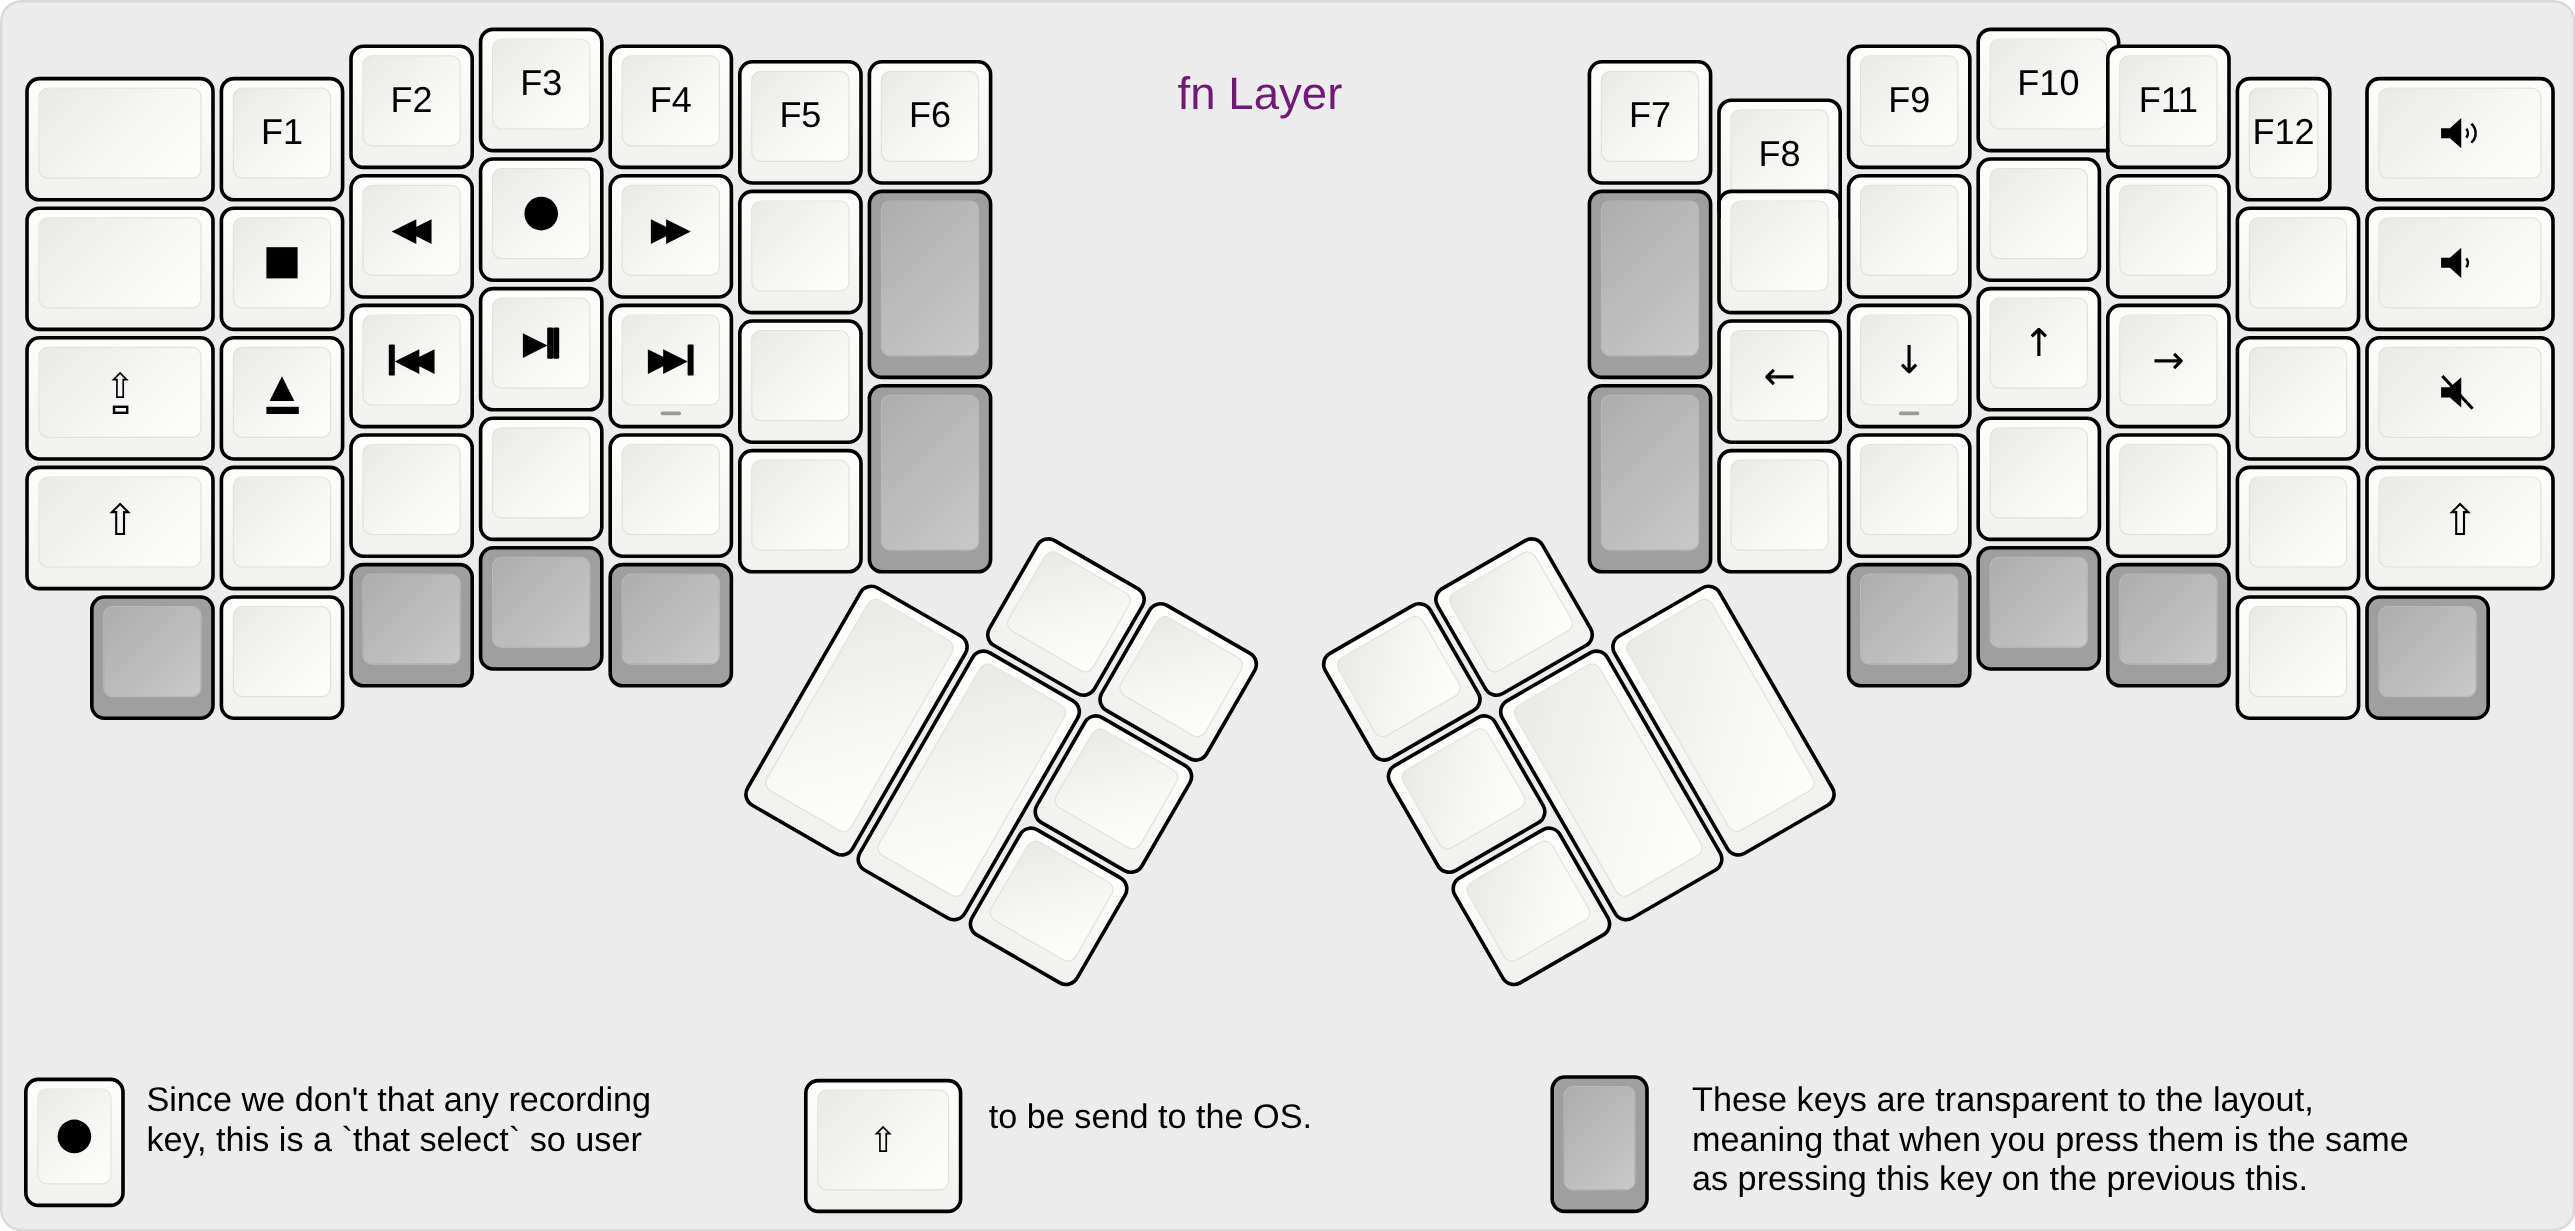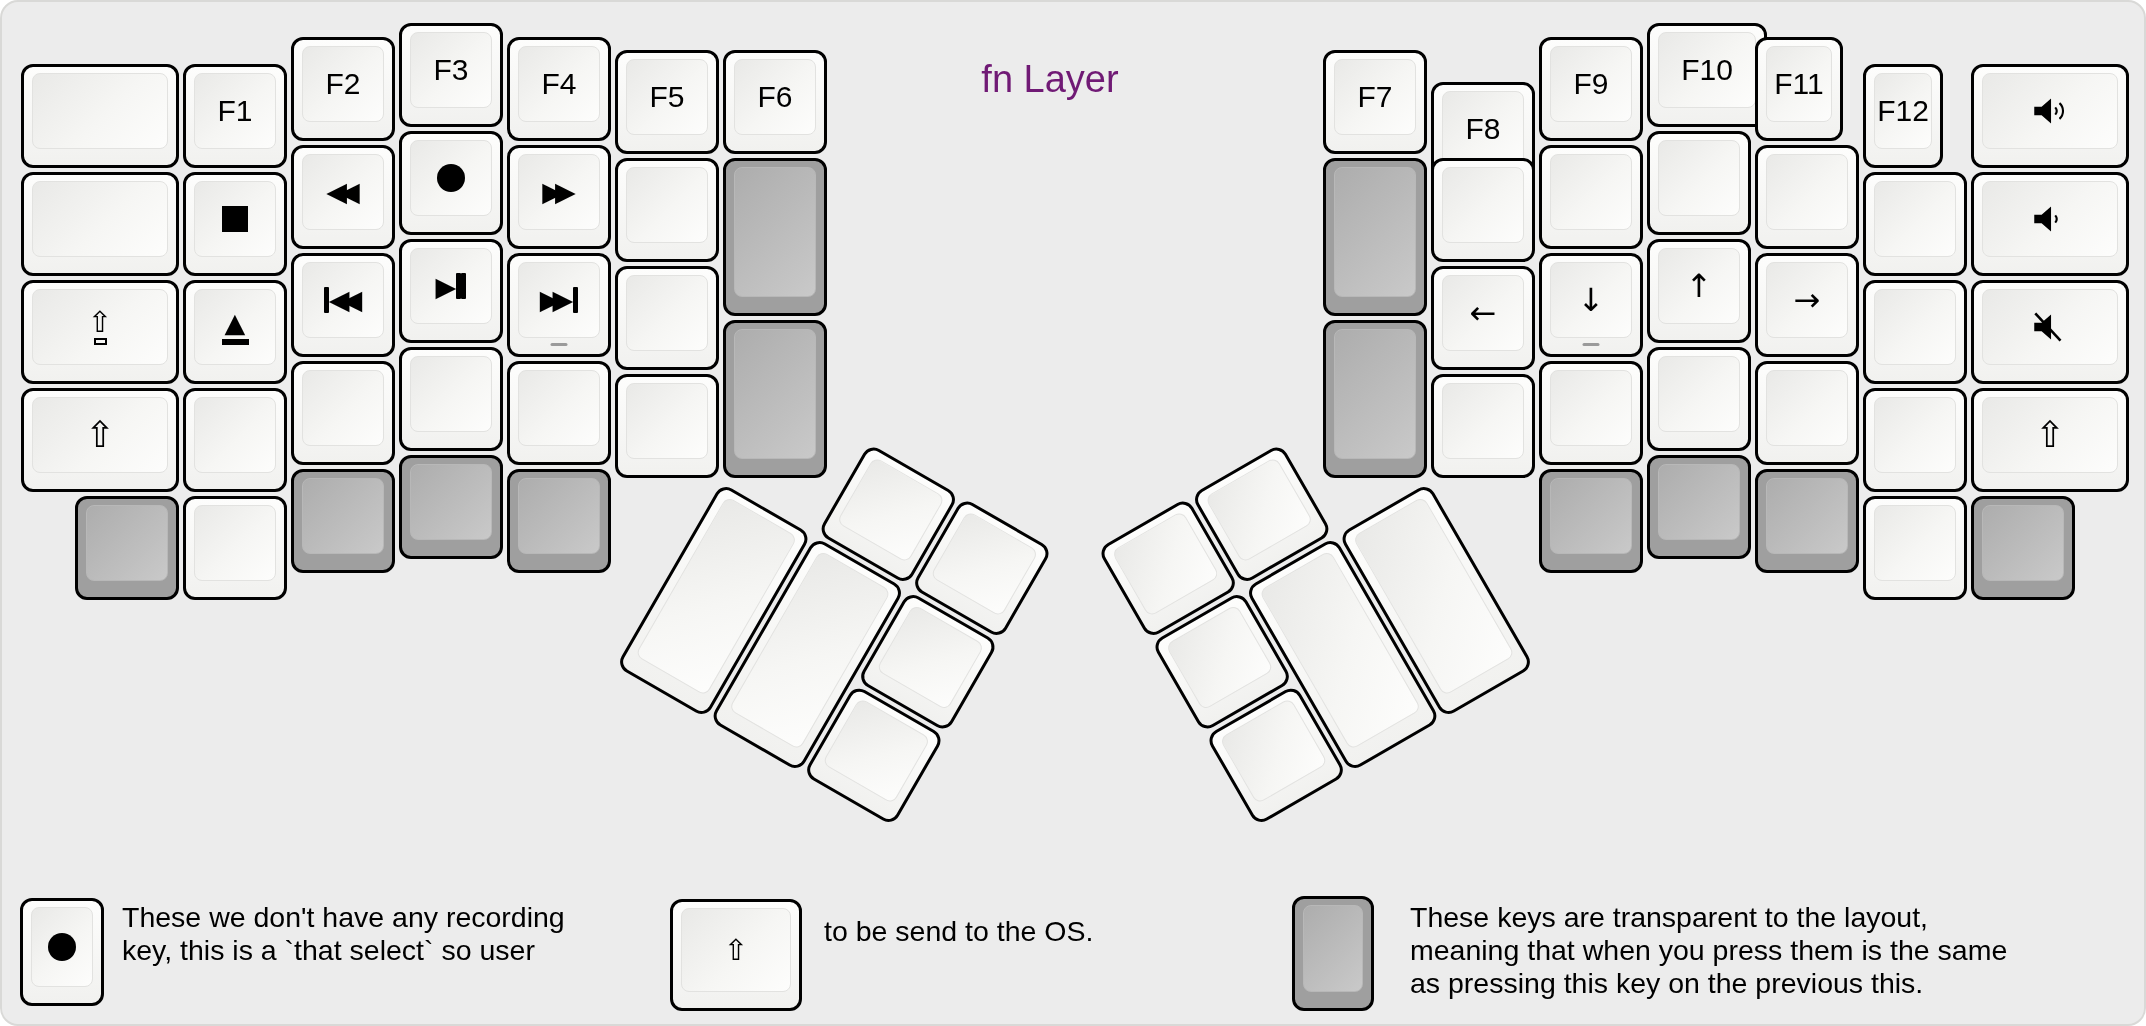--- a/index.html
+++ b/index.html
@@ -224,21 +224,21 @@
       <div class="key w" style="width: 104px; height: 104px; left: 1537px; top: 34.5px;">
         <div class="cap">
           <span class="klabel">F9</span>
         </div>
       </div>
       <div class="key w" style="width: 120px; height: 104px; left: 1645px; top: 21px;">
         <div class="cap">
           <span class="klabel">F10</span>
         </div>
       </div>
-      <div class="key w" style="width: 88px; height: 104px; left: 1753px; top: 34.5px;">
+      <div class="key w" style="width: 104px; height: 104px; left: 1753px; top: 34.5px;">
         <div class="cap">
           <span class="klabel">F11</span>
         </div>
       </div>
       <div class="key w" style="width: 80px; height: 104px; left: 1861px; top: 61.5px;">
         <div class="cap">
           <span class="klabel">F12</span>
         </div>
       </div>
       <div class="key w" style="width: 158px; height: 104px; left: 1969px; top: 61.5px;">
@@ -408,21 +408,21 @@
     <div id="lkey0">
         <div class="key w" style="width: 84px; height: 108px; position: relative;">
           <div class="cap">
             <span class="icon">
               <span class="ic-dot"></span>
             </span>
           </div>
         </div>
       </div>
     <div class="ltext" id="ltext0">
-      <div>These we don't have any recording</div>
+      <div>Since we don't that any recording</div>
       <div>key, this is a `that select` so user</div>
     </div>
 
     <div id="lkey1">
         <div class="key w" style="width: 132px; height: 112px; position: relative;">
           <div class="cap">
             <span class="icon">
               <span class="shiftg small">⇧</span>
             </span>
           </div>

